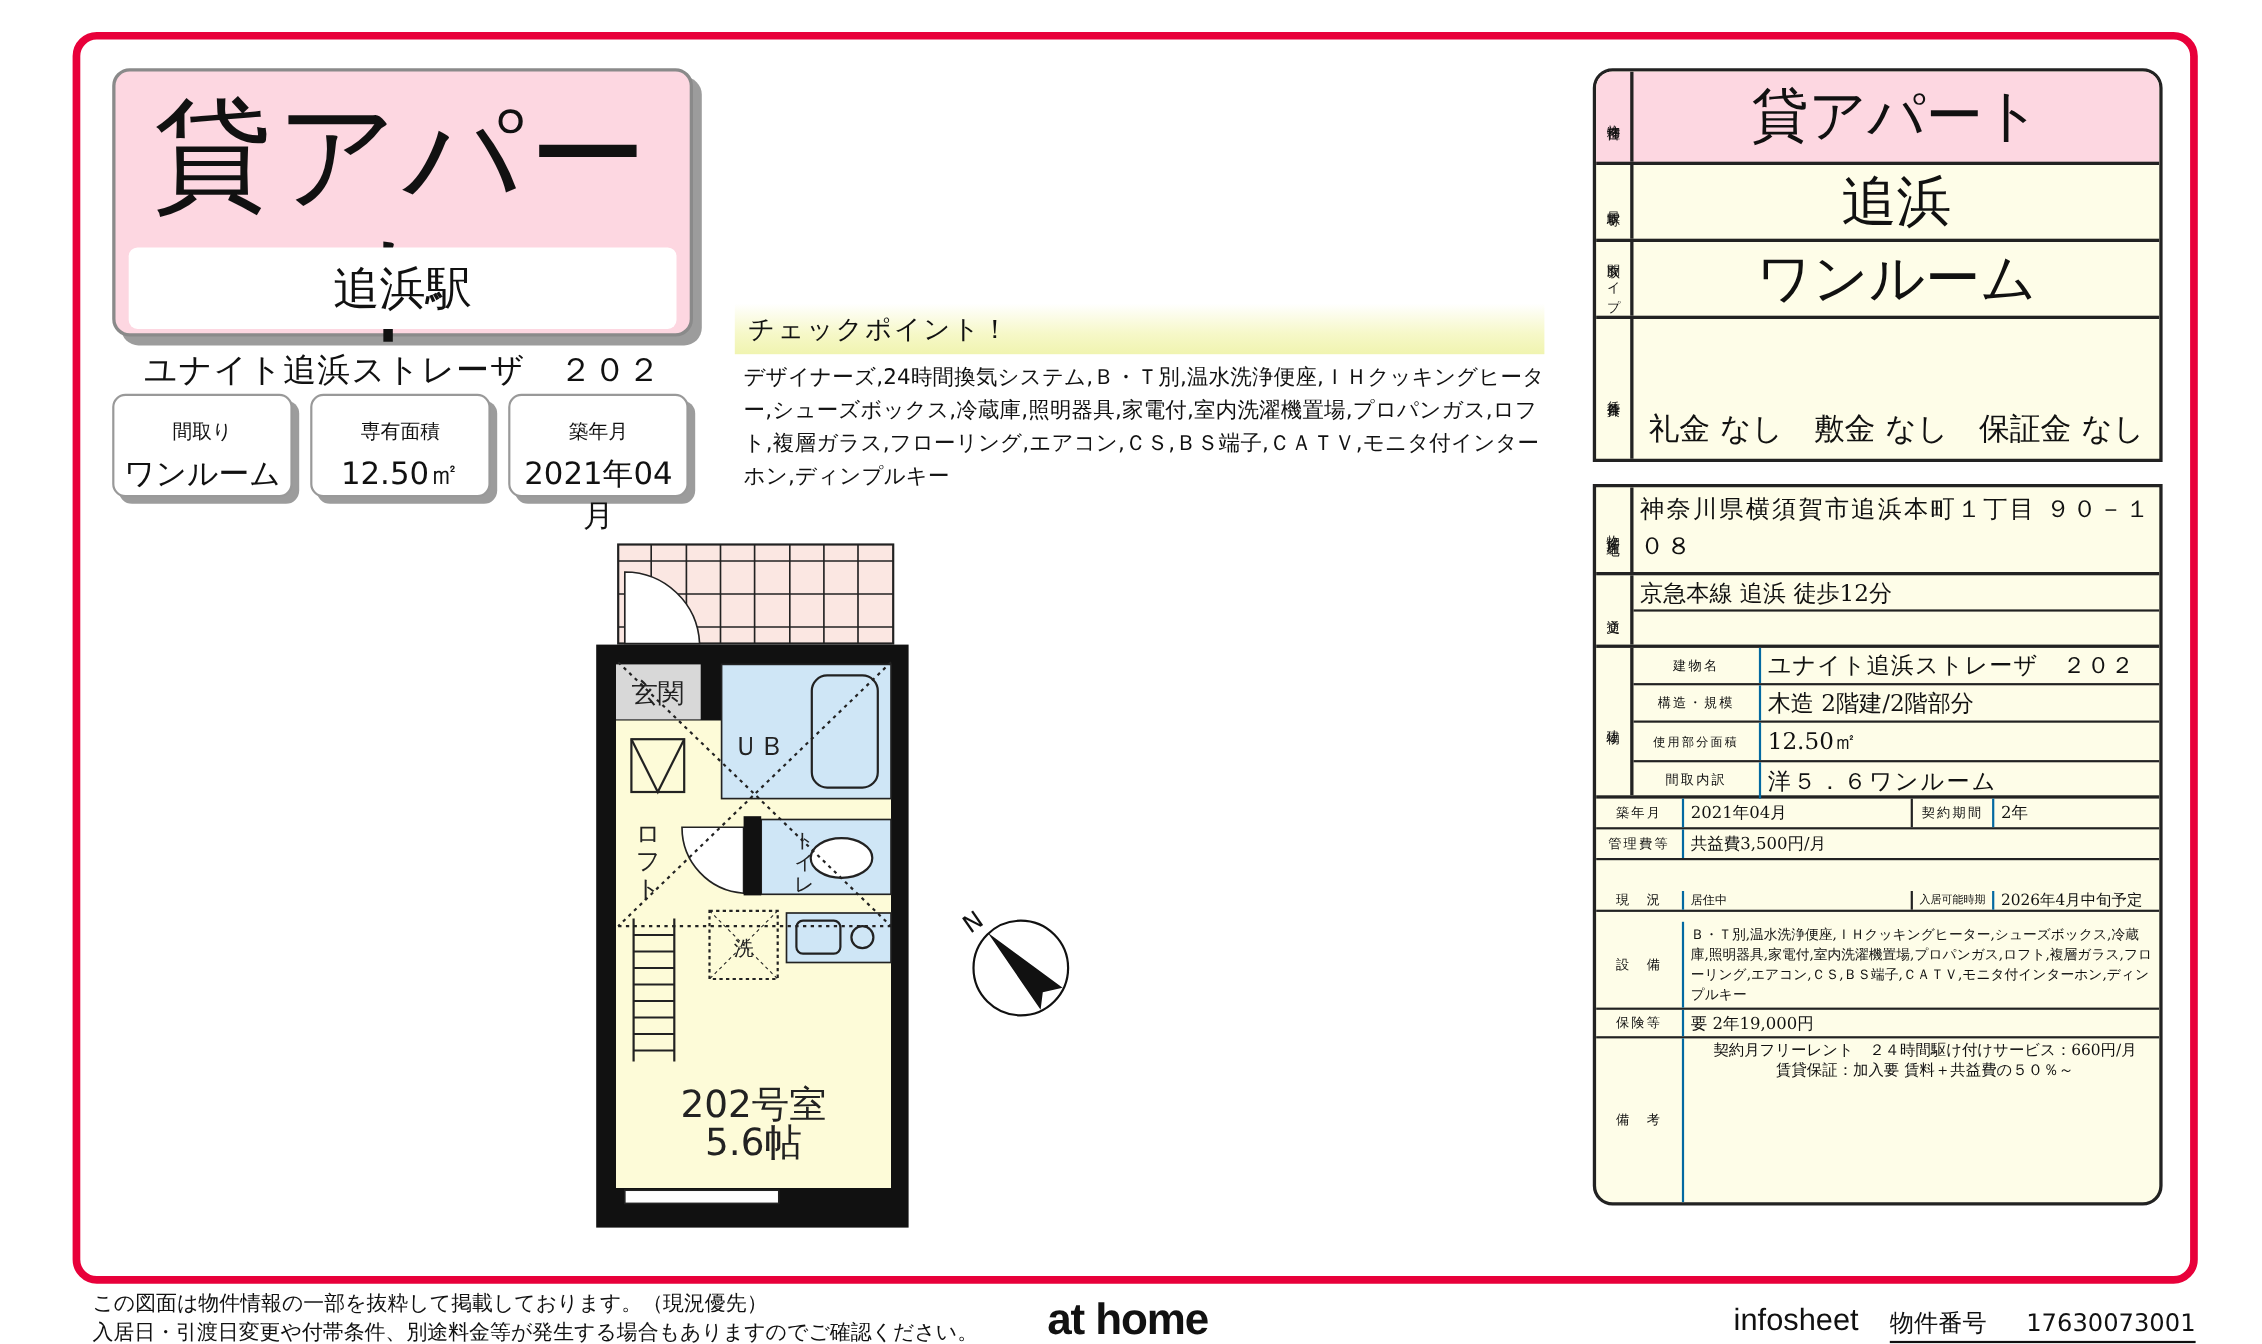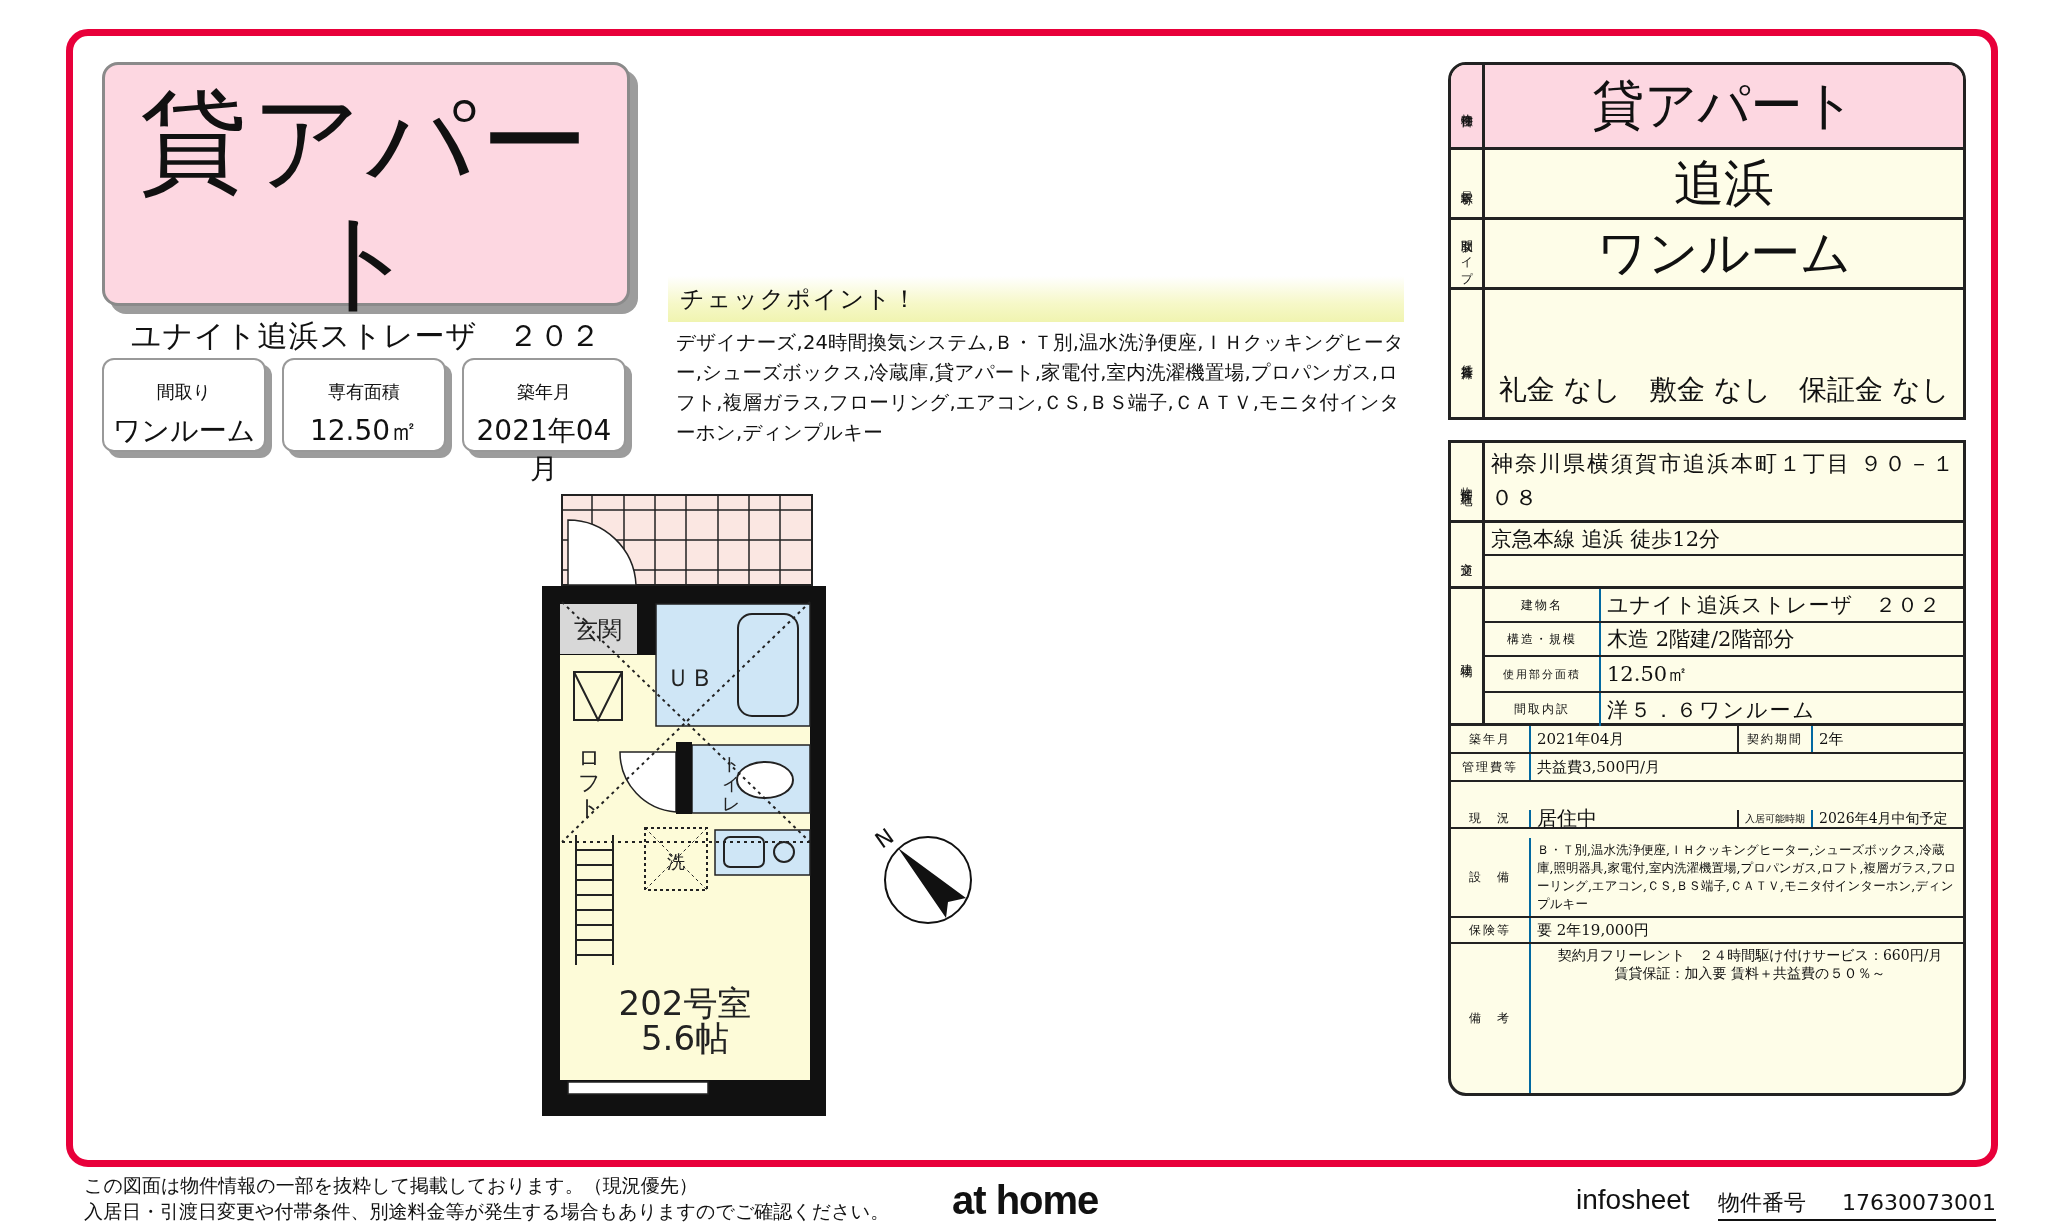--- a/index.html
+++ b/index.html
@@ -67,40 +67,41 @@
   .propno { position: absolute; left: 1718px; top: 1188px; font-size: 22px; border-bottom: 2px solid #111; padding-bottom: 1px; }
   .propno .num { margin-left: 36px; }
 </style>
 </head>
 <body>
 
 <div class="frame"></div>
 
 <div class="type-card">
   <div class="big">貸アパート</div>
+  <div class="station">追浜駅</div>
 </div>
 <div class="bldg-name">ユナイト追浜ストレーザ　２０２</div>
 
 <div class="mini-cards">
   <div class="mini" style="left:0">
     <span class="lbl">間取り</span>
     <span class="val">ワンルーム</span>
   </div>
   <div class="mini" style="left:180px">
     <span class="lbl">専有面積</span>
     <span class="val">12.50㎡</span>
   </div>
   <div class="mini" style="left:360px">
     <span class="lbl">築年月</span>
     <span class="val">2021年04月</span>
   </div>
 </div>
 
 <div class="check-head">チェックポイント！</div>
-<div class="check-body">デザイナーズ,24時間換気システム,Ｂ・Ｔ別,温水洗浄便座,ＩＨクッキングヒーター,シューズボックス,冷蔵庫,貸アパート,家電付,室内洗濯機置場,プロパンガス,ロフト,複層ガラス,フローリング,エアコン,ＣＳ,ＢＳ端子,ＣＡＴＶ,モニタ付インターホン,ディンプルキー</div>
+<div class="check-body">デザイナーズ,24時間換気システム,Ｂ・Ｔ別,温水洗浄便座,ＩＨクッキングヒーター,シューズボックス,冷蔵庫,照明器具,家電付,室内洗濯機置場,プロパンガス,ロフト,複層ガラス,フローリング,エアコン,ＣＳ,ＢＳ端子,ＣＡＴＶ,モニタ付インターホン,ディンプルキー</div>
 
 <svg class="plan" viewBox="0 0 300 630" width="300" height="630">
 
   <rect x="22" y="5" width="250" height="90" fill="#fbe7e2" stroke="#222" stroke-width="2"></rect>
   <g stroke="#222" stroke-width="1.5">
     <line x1="22" y1="20" x2="272" y2="20"></line>
       <line x1="22" y1="50" x2="272" y2="50"></line>
       <line x1="22" y1="80" x2="272" y2="80"></line>
     <line x1="52" y1="5" x2="52" y2="95"></line>
       <line x1="84" y1="5" x2="84" y2="95"></line>
@@ -236,21 +237,21 @@
     <div class="d-val" style="left:80px;width:208px;font-size:15px;border-right:2px solid #222">2021年04月</div>
     <div class="d-lbl" style="left:288px;width:74px">契約期間</div>
     <div class="d-val" style="left:362px;font-size:15px">2年</div>
   </div>
   <div class="d-row" style="top:311px;height:28px">
     <div class="d-lbl" style="left:0;width:80px">管理費等</div>
     <div class="d-val" style="left:80px;font-size:15px">共益費3,500円/月</div>
   </div>
   <div class="d-row" style="top:367px;height:19px">
     <div class="d-lbl" style="left:0;width:80px">現　況</div>
-    <div class="d-val" style="left:80px;width:208px;font-size:20px;border-right:2px solid #222">居住中</div>
+    <div class="d-val" style="left:80px;width:208px;font-size:11px;border-right:2px solid #222">居住中</div>
     <div class="d-lbl" style="left:288px;width:74px;font-size:10px;line-height:10px;text-align:center;letter-spacing:0">入居可能時期</div>
     <div class="d-val" style="left:362px;font-size:14px">2026年4月中旬予定</div>
   </div>
   <div class="d-row" style="top:395px;height:80px">
     <div class="d-lbl" style="left:0;width:80px">設　備</div>
     <div class="d-val" style="left:80px;right:0;font-size:12.5px;line-height:18px;padding-right:6px;word-break:break-all">Ｂ・Ｔ別,温水洗浄便座,ＩＨクッキングヒーター,シューズボックス,冷蔵庫,照明器具,家電付,室内洗濯機置場,プロパンガス,ロフト,複層ガラス,フローリング,エアコン,ＣＳ,ＢＳ端子,ＣＡＴＶ,モニタ付インターホン,ディンプルキー</div>
   </div>
   <div class="d-row" style="top:475px;height:26px">
     <div class="d-lbl" style="left:0;width:80px">保険等</div>
     <div class="d-val" style="left:80px;font-size:15px">要 2年19,000円</div>

